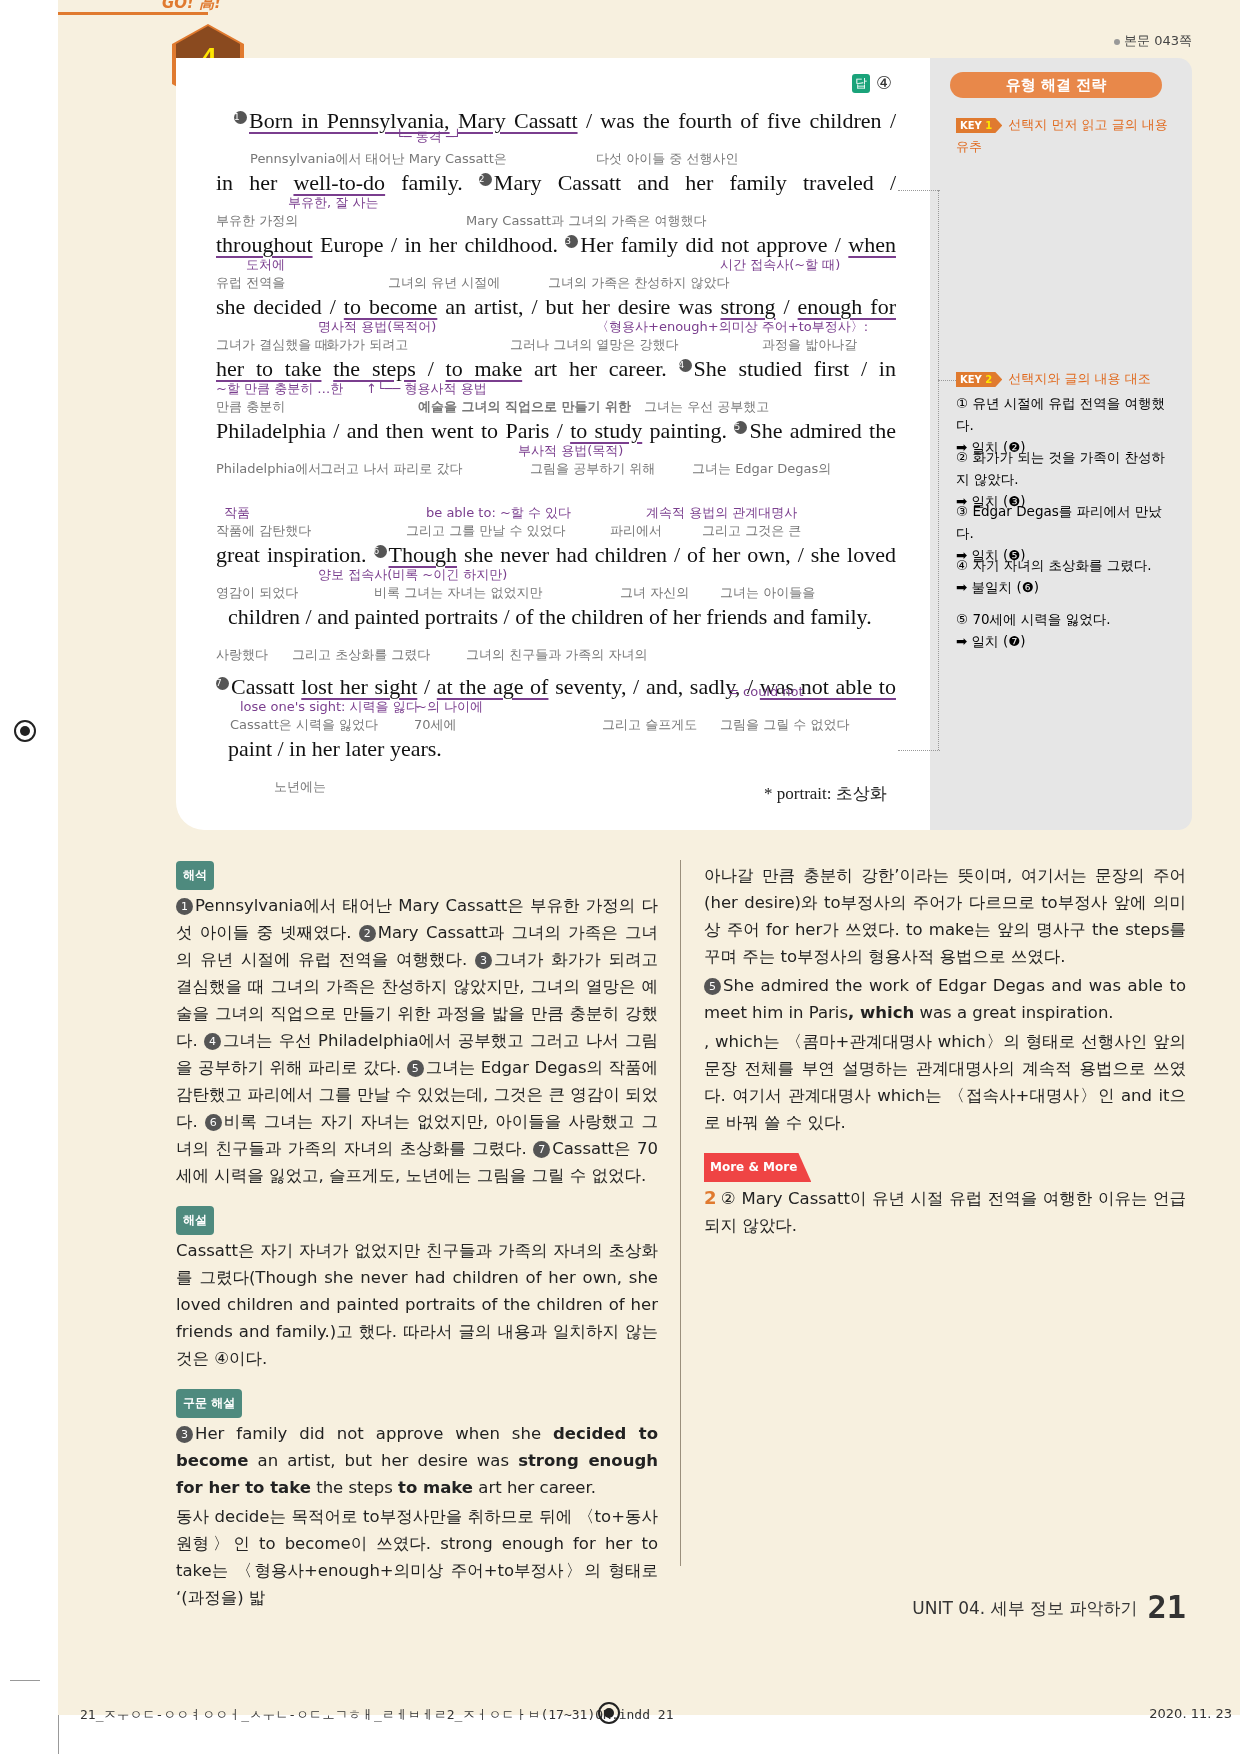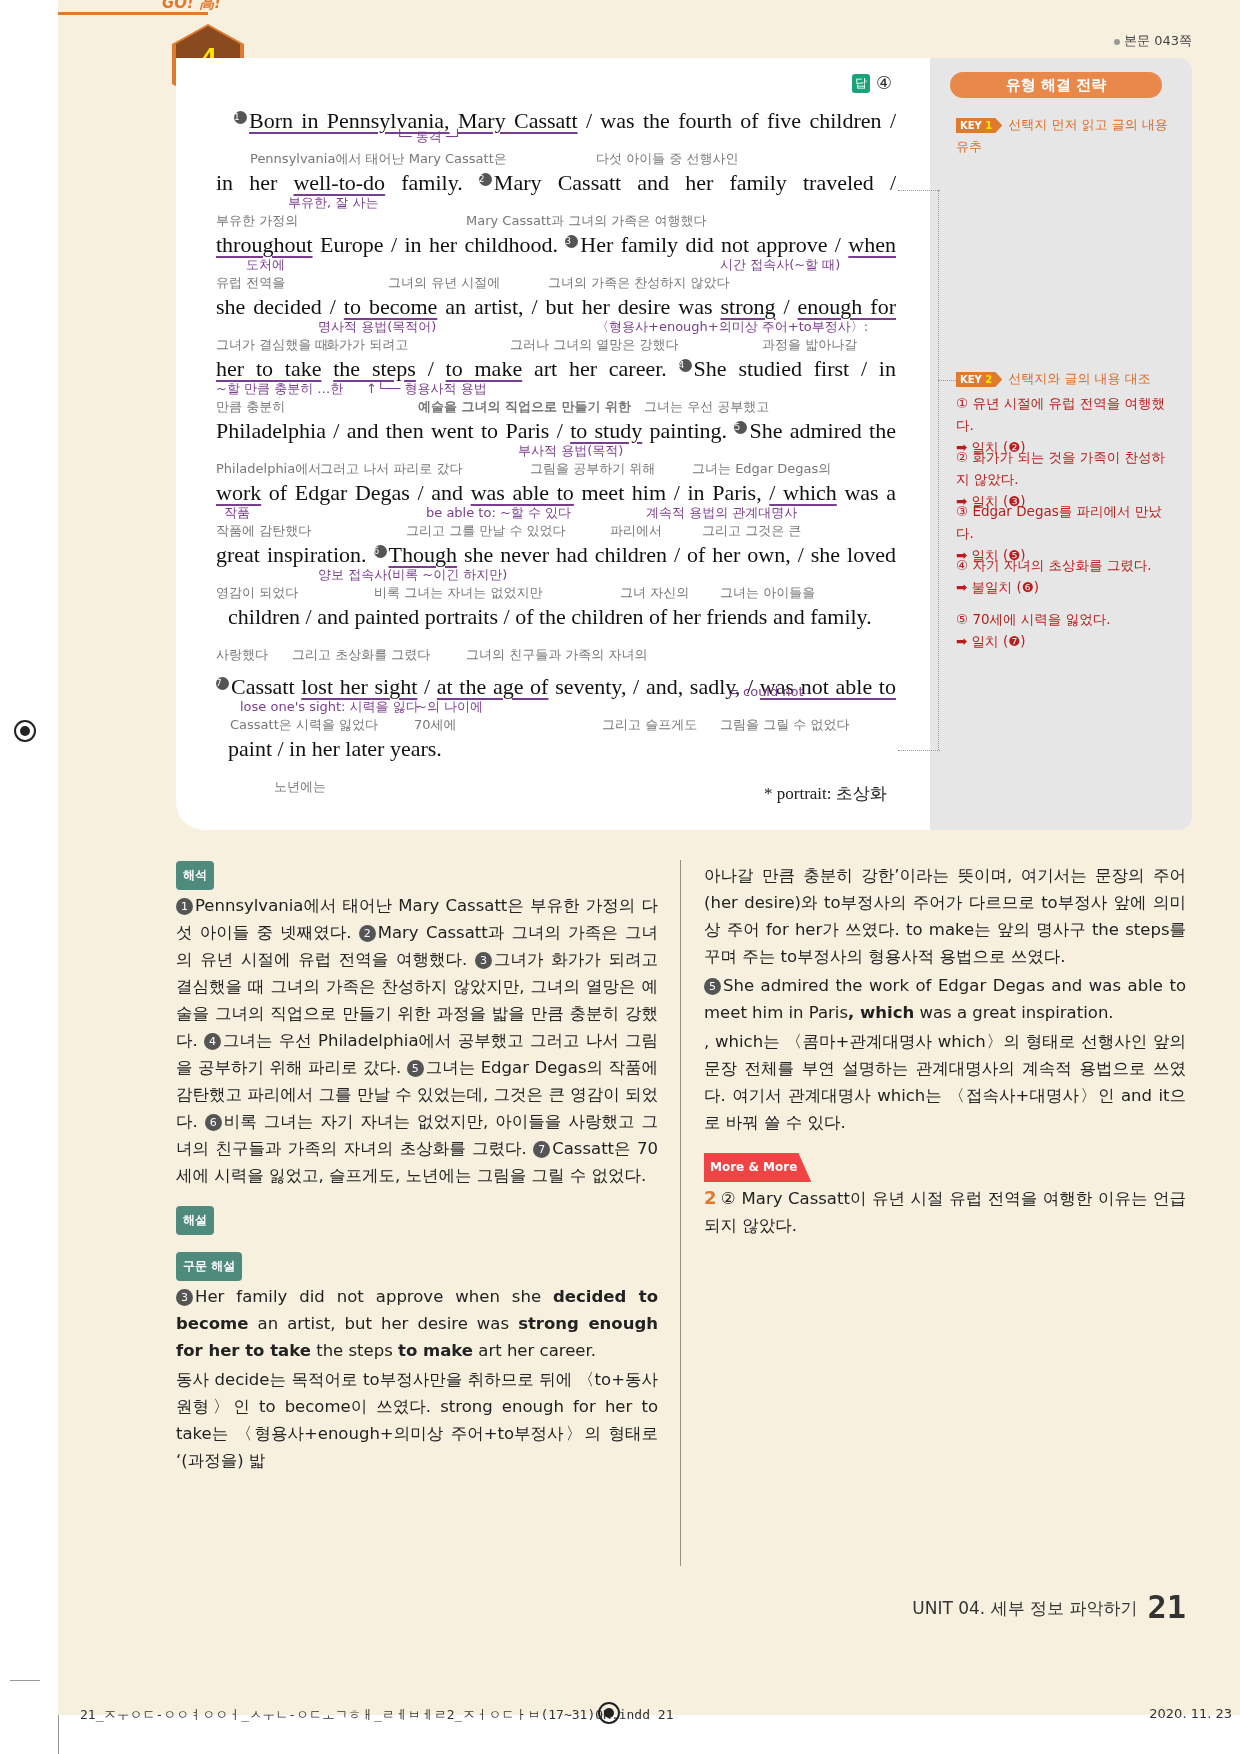--- a/index.html
+++ b/index.html
@@ -36,21 +36,21 @@
   .ul { text-decoration: underline; text-decoration-color: #7a3e8e; text-underline-offset: 4px; }
   .footnote { position: absolute; left: 764px; top: 782px; font-family: "Liberation Serif", serif; font-size: 17px; color:#222; }
 
   .dotted-line { position: absolute; border-right: 1px dotted #999; }
   .dotted-h { position: absolute; border-top: 1px dotted #999; }
 
   .strategy-title { position: absolute; left: 950px; top: 72px; width: 212px; height: 26px; background: #e8884a; border-radius: 13px; color: #fff; font-size: 15px; text-align: center; line-height: 26px; font-weight: bold; }
   .key-row { position: absolute; left: 956px; font-size: 13px; color: #e06a1f; width: 222px; line-height: 22px; }
   .key-tag { display:inline-block; background:#e07a2f; color:#fff; font-size: 10px; font-weight: bold; padding: 0 10px 0 4px; margin-right: 6px; clip-path: polygon(0 0, 85% 0, 100% 50%, 85% 100%, 0 100%); line-height: 15px; }
   .key-tag b { color:#ffe600; }
-  .choice { position: absolute; left: 956px; width: 220px; font-size: 13.5px; color: #b91c1c; line-height: 22px; }
+  .choice { position: absolute; left: 956px; width: 220px; font-size: 13.5px; color: #000000; line-height: 22px; }
 
   .label-pill { display:inline-block; background:#4e8a7e; color:#fff; font-size: 12px; padding: 1px 7px; border-radius: 4px; font-weight: bold; }
   .col-left { position: absolute; left: 176px; top: 860px; width: 482px; font-size: 16.5px; line-height: 27px; color: #222; text-align: justify; }
   .col-right { position: absolute; left: 704px; top: 860px; width: 482px; font-size: 16.5px; line-height: 27px; color: #222; text-align: justify; }
   .col-divider { position: absolute; left: 680px; top: 860px; width: 1px; height: 706px; background: #9a8f7c; }
   .block { margin-bottom: 16px; }
   .block p { margin-top: 2px; }
   .circ { display:inline-block; width:17px; height:17px; border-radius:50%; background:#555; color:#fff; font-size:11px; text-align:center; line-height:17px; vertical-align: 1px; margin-right: 2px; }
   .more-pill { display:inline-block; background:#ef4444; color:#fff; font-size: 12px; font-weight: bold; padding: 1px 14px 1px 6px; clip-path: polygon(0 0, 88% 0, 100% 100%, 0 100%); }
   .more-num { color:#e07a2f; font-weight: bold; font-size: 18px; margin-right: 4px; }
@@ -120,21 +120,20 @@
     </div>
     <div class="pline">
       <div class="en">Philadelphia / and then went to Paris / <span class="ul">to study</span> painting. <span class="num">5</span>She admired the</div>
       <div class="note" style="left: 302px; top: 24px;">부사적 용법(목적)</div>
       <div class="ko" style="left: 0px; top: 42px;">Philadelphia에서</div>
       <div class="ko" style="left: 104px; top: 42px;">그러고 나서 파리로 갔다</div>
       <div class="ko" style="left: 314px; top: 42px;">그림을 공부하기 위해</div>
       <div class="ko" style="left: 476px; top: 42px;">그녀는 Edgar Degas의</div>
     </div>
     <div class="pline">
-      <div class="en"><span class="ul">work</span> of Edgar Degas / and <span class="ul">was able to</span> meet him / in Paris, <span class="ul">/ which</span> was a</div>
       <div class="note" style="left: 8px; top: 24px;">작품</div>
       <div class="note" style="left: 210px; top: 24px;">be able to: ~할 수 있다</div>
       <div class="note" style="left: 430px; top: 24px;">계속적 용법의 관계대명사</div>
       <div class="ko" style="left: 0px; top: 42px;">작품에 감탄했다</div>
       <div class="ko" style="left: 190px; top: 42px;">그리고 그를 만날 수 있었다</div>
       <div class="ko" style="left: 394px; top: 42px;">파리에서</div>
       <div class="ko" style="left: 486px; top: 42px;">그리고 그것은 큰</div>
     </div>
     <div class="pline">
       <div class="en">great inspiration. <span class="num">6</span><span class="ul">Though</span> she never had children / of her own, / she loved</div>
@@ -189,20 +188,21 @@
 
 <div class="col-divider"></div>
 
 <div class="col-left">
   <div class="block">
     <span class="label-pill">해석</span>
     <p id="translation"><span class="circ">1</span>Pennsylvania에서 태어난 Mary Cassatt은 부유한 가정의 다섯 아이들 중 넷째였다. <span class="circ">2</span>Mary Cassatt과 그녀의 가족은 그녀의 유년 시절에 유럽 전역을 여행했다. <span class="circ">3</span>그녀가 화가가 되려고 결심했을 때 그녀의 가족은 찬성하지 않았지만, 그녀의 열망은 예술을 그녀의 직업으로 만들기 위한 과정을 밟을 만큼 충분히 강했다. <span class="circ">4</span>그녀는 우선 Philadelphia에서 공부했고 그러고 나서 그림을 공부하기 위해 파리로 갔다. <span class="circ">5</span>그녀는 Edgar Degas의 작품에 감탄했고 파리에서 그를 만날 수 있었는데, 그것은 큰 영감이 되었다. <span class="circ">6</span>비록 그녀는 자기 자녀는 없었지만, 아이들을 사랑했고 그녀의 친구들과 가족의 자녀의 초상화를 그렸다. <span class="circ">7</span>Cassatt은 70세에 시력을 잃었고, 슬프게도, 노년에는 그림을 그릴 수 없었다.</p>
   </div>
   <div class="block">
     <span class="label-pill">해설</span>
+    <p>Cassatt은 자기 자녀가 없었지만 친구들과 가족의 자녀의 초상화를 그렸다(Though she never had children of her own, she loved children and painted portraits of the children of her friends and family.)고 했다. 따라서 글의 내용과 일치하지 않는 것은 ④이다.</p>
   </div>
   <div class="block">
     <span class="label-pill">구문 해설</span>
     <p id="syntax1"><span class="circ">3</span>Her family did not approve when she <b>decided to become</b> an artist, but her desire was <b>strong enough for her to take</b> the steps <b>to make</b> art her career.</p>
     <p>동사 decide는 목적어로 to부정사만을 취하므로 뒤에 〈to+동사원형〉인 to become이 쓰였다. strong enough for her to take는 〈형용사+enough+의미상 주어+to부정사〉의 형태로 ‘(과정을) 밟</p>
   </div>
 </div>
 
 <div class="col-right">
   <div class="block">

